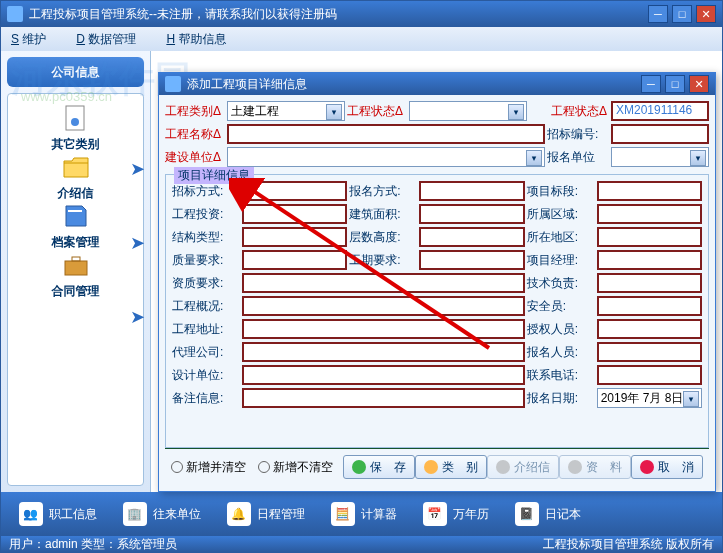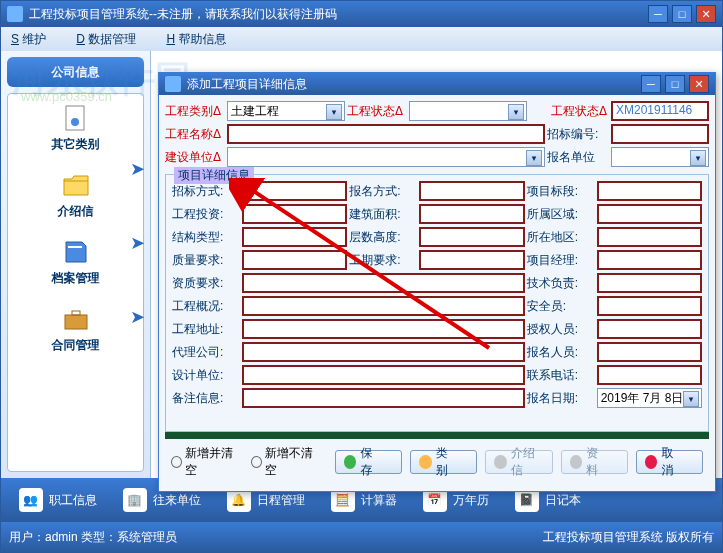--- a/index.html
+++ b/index.html
@@ -19,21 +19,21 @@
 .menuitem u { text-decoration: underline; }
 
 .body-area { flex: 1; display: flex; background: #fafcff; position: relative; }
 
 
 .watermark { position: absolute; top: 0; left: 0; color: rgba(70,140,220,0.15); font-size: 36px; font-weight: bold; pointer-events: none; z-index: 1; padding: 4px 10px; }
 .watermark-url { position: absolute; top: 38px; left: 20px; color: rgba(100,180,100,0.3); font-size: 13px; pointer-events: none; z-index: 1; }
 
 .sidebar { width: 150px; background: linear-gradient(#f0f6ff,#d8e6f8); border-right: 1px solid #a0c0e0; display: flex; flex-direction: column; }
 .sidebar-header { height: 30px; background: linear-gradient(#4a8ae0,#2a6ac0); color: #fff; display: flex; align-items: center; justify-content: center; font-weight: bold; border-radius: 6px; margin: 6px; }
-.sidebar-body { flex: 1; background: #fff; margin: 0 6px 6px 6px; border: 1px solid #a0c0e0; border-radius: 4px; padding: 10px 0; display: flex; flex-direction: column; gap: 18px; align-items: center; position: relative; }
+.sidebar-body { flex: 1; background: #fff; margin: 0 6px 6px 6px; border: 1px solid #a0c0e0; border-radius: 4px; padding: 10px 0; display: flex; flex-direction: column; align-items: center; position: relative; }
 .sidebar-item { display: flex; flex-direction: column; align-items: center; gap: 4px; cursor: pointer; }
 .sidebar-item .icn { width: 28px; height: 28px; }
 .sidebar-item .lbl { color: #003366; font-weight: bold; }
 .arrow-blue { position: absolute; right: -2px; color: #2a6ac0; font-size: 18px; }
 
 .main-panel { flex: 1; position: relative; background: #fff; }
 
 
 .dialog { position: absolute; top: 72px; left: 158px; width: 558px; height: 420px; background: #f0f6fc; border: 1px solid #3a7bd5; box-shadow: 2px 2px 8px rgba(0,0,0,0.3); display: flex; flex-direction: column; z-index: 10; }
 .dialog .titlebar { height: 22px; }
@@ -45,35 +45,35 @@
 .form-input { border: 2px solid #7f1d1d; background: #fff; height: 20px; padding: 0 3px; }
 .form-select { border: 1px solid #7a9ac0; background: #fff; height: 20px; position: relative; display: flex; align-items: center; padding: 0 3px; }
 .form-select::after { content: "▾"; position: absolute; right: 2px; top: 2px; width: 14px; height: 14px; background: linear-gradient(#e0ecff,#b0c8e8); border: 1px solid #7a9ac0; color: #003366; font-size: 9px; display: flex; align-items: center; justify-content: center; }
 .readonly { color: #3a7bd5; }
 
 .fieldset { border: 1px solid #a0c0e0; padding: 6px; margin-top: 4px; flex: 1; position: relative; }
 .legend { position: absolute; top: -8px; left: 8px; background: #c4b5fd; padding: 0 4px; color: #003366; }
 .grid3 { display: grid; grid-template-columns: 68px 1fr 68px 1fr 68px 1fr; row-gap: 3px; column-gap: 2px; align-items: center; }
 .grid3 .form-label { width: 68px; }
 
-.dialog-footer { padding: 6px; display: flex; align-items: center; gap: 8px; border-top: 7px solid #14532d; }
+.dialog-footer { padding: 6px; display: flex; align-items: center; border-top: 1px solid #14532d; }
 .radio-group { display: flex; gap: 12px; align-items: center; }
 .radio-item { display: flex; align-items: center; gap: 3px; cursor: pointer; }
 .radio-dot { width: 12px; height: 12px; border: 1px solid #666; border-radius: 50%; }
 .spacer { flex: 1; }
 .btn { height: 24px; padding: 0 8px; display: flex; align-items: center; gap: 4px; background: linear-gradient(#f8fcff,#d8e6f8); border: 1px solid #7a9ac0; border-radius: 3px; cursor: pointer; color: #003366; }
 .btn.disabled { opacity: 0.5; cursor: default; }
 .btn-ico { width: 14px; height: 14px; border-radius: 50%; display: inline-block; }
 
 
 .bottom-toolbar { height: 44px; background: linear-gradient(#3a7bd5,#2a5a9e); display: flex; align-items: center; padding: 0 10px; gap: 10px; }
 .tool-btn { display: flex; align-items: center; gap: 6px; color: #fff; cursor: pointer; padding: 4px 8px; }
 .tool-btn .ticn { width: 24px; height: 24px; background: #fff; border-radius: 4px; display: flex; align-items: center; justify-content: center; }
 
-.statusbar { height: 30px; background: linear-gradient(#3a7bd5,#2a5a9e); color: #fff; display: flex; align-items: center; padding: 0 8px; font-size: 12px; }
+.statusbar { height: 16px; background: linear-gradient(#3a7bd5,#2a5a9e); color: #fff; display: flex; align-items: center; padding: 0 8px; font-size: 12px; }
 .statusbar .right { margin-left: auto; }
 
 
 .red-arrow { position: absolute; top: 105px; left: 70px; width: 280px; height: 180px; z-index: 20; pointer-events: none; }
 
 
 svg { display: block; }
 </style>
 </head>
 <body>

